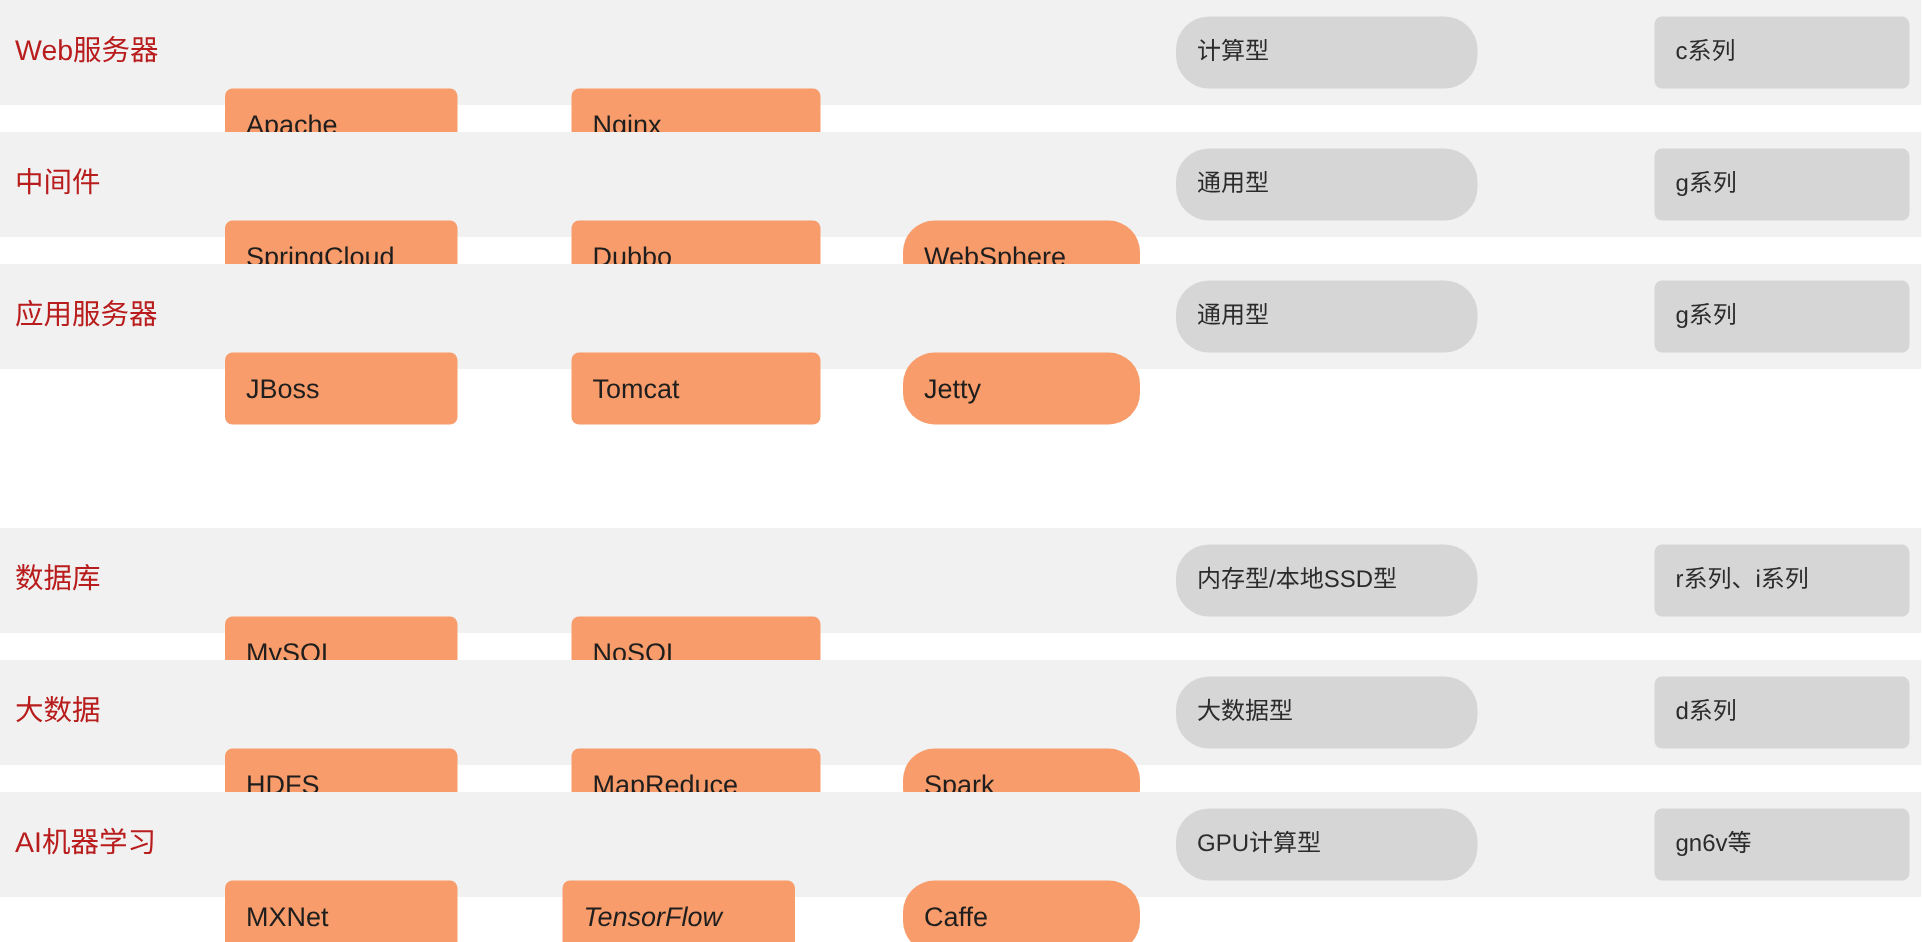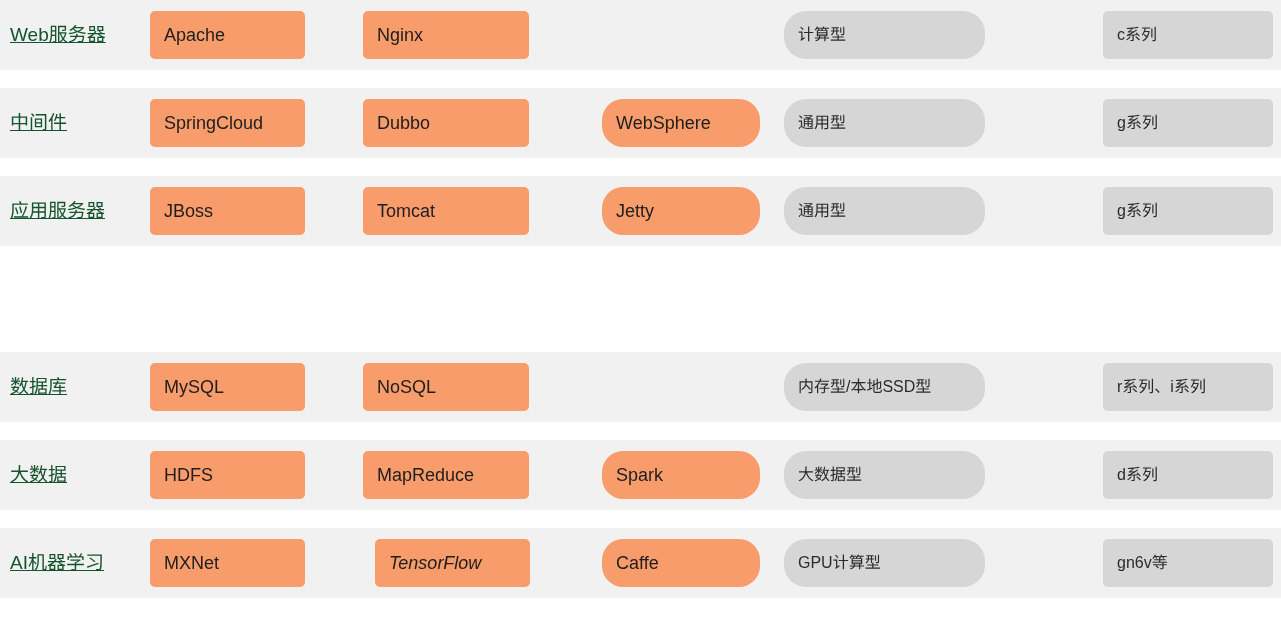--- a/index.html
+++ b/index.html
@@ -38,24 +38,23 @@
     position: absolute;
     left: 10px;
     top: 0;
     width: 132px;
     height: 70px;
     display: flex;
     align-items: center;
     justify-content: flex-start;
     font-size: 19px;
     line-height: 1.15;
-    color: #14532d;
+    color: #b91c1c;
     white-space: nowrap;
     letter-spacing: 0px;
-    text-decoration: underline;
   }
 
   
   .chip {
     position: absolute;
     top: 11px;
     height: 48px;
     border-radius: 5px;
     display: flex;
     align-items: center;
@@ -63,30 +62,31 @@
     padding-left: 14px;
     font-size: 18px;
     line-height: 1;
     white-space: nowrap;
     overflow: hidden;
   }
 
   .chip.software {
     background: #f79c6a;
     color: #1e1e1e;
+    margin-top: 48px;
   }
   .chip.spec {
     background: #d6d6d6;
     color: #2b2b2b;
     font-size: 16px;
   }
 
   
   .col-s1 { left: 150px; width: 155px; }
-  .col-s2 { left: 363px; width: 166px; }
+  .col-s2 { left: 381px; width: 166px; }
   .col-s3 { left: 602px; width: 158px; border-radius: 21px; }
   .col-g1 { left: 784px; width: 201px; border-radius: 22px; }
   .col-g2 { left: 1103px; width: 170px; }
 
   
   .col-s2.narrow { left: 375px; width: 155px; font-style: italic; }
 </style>
 </head>
 <body>
 

